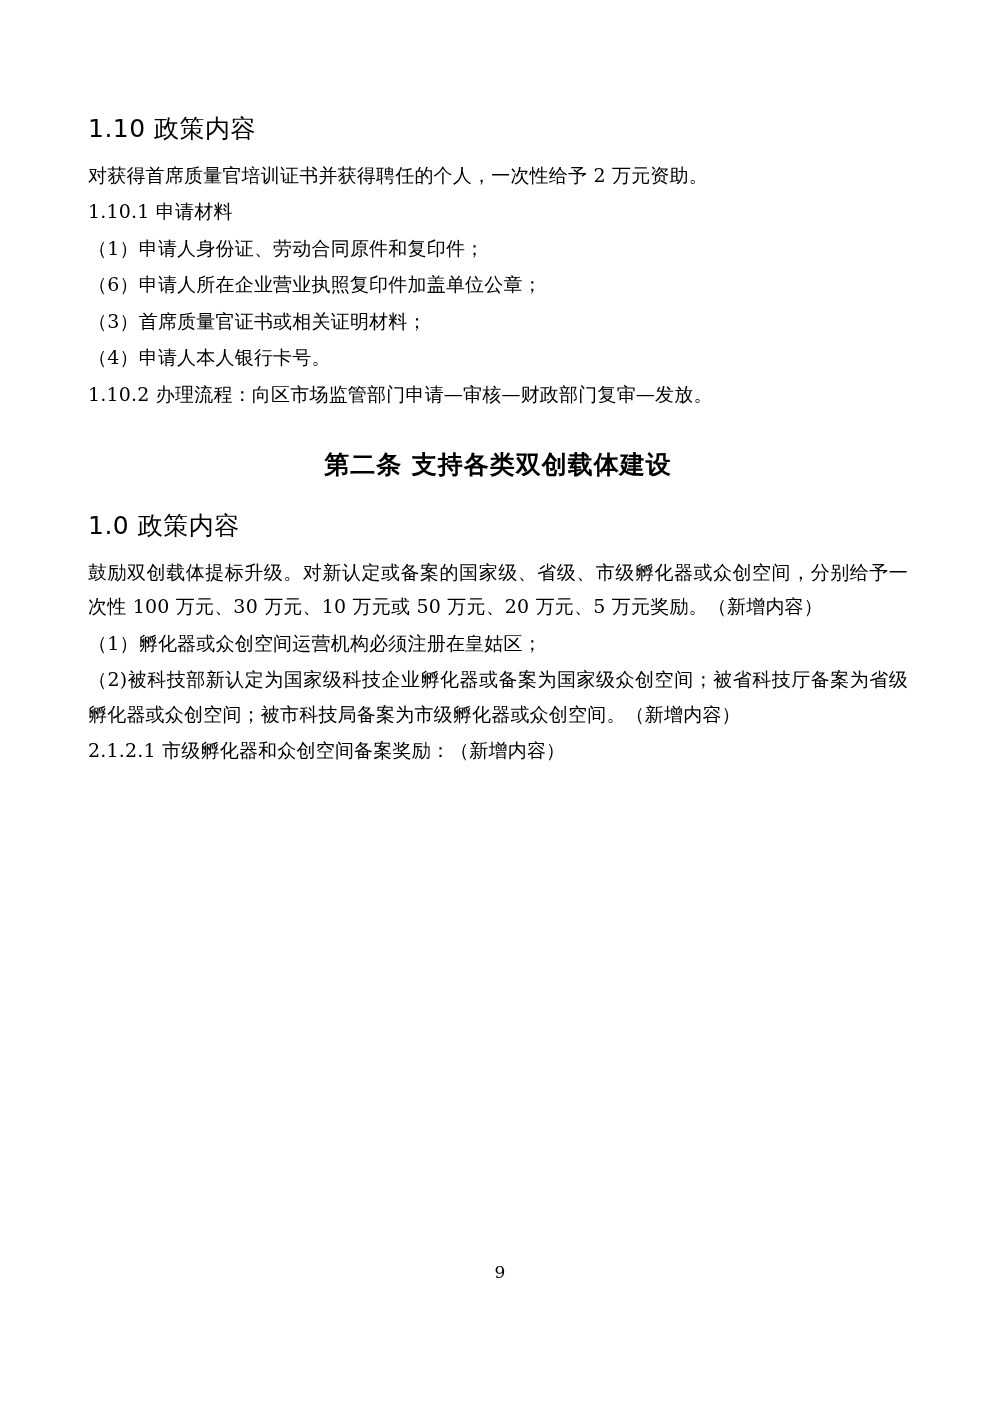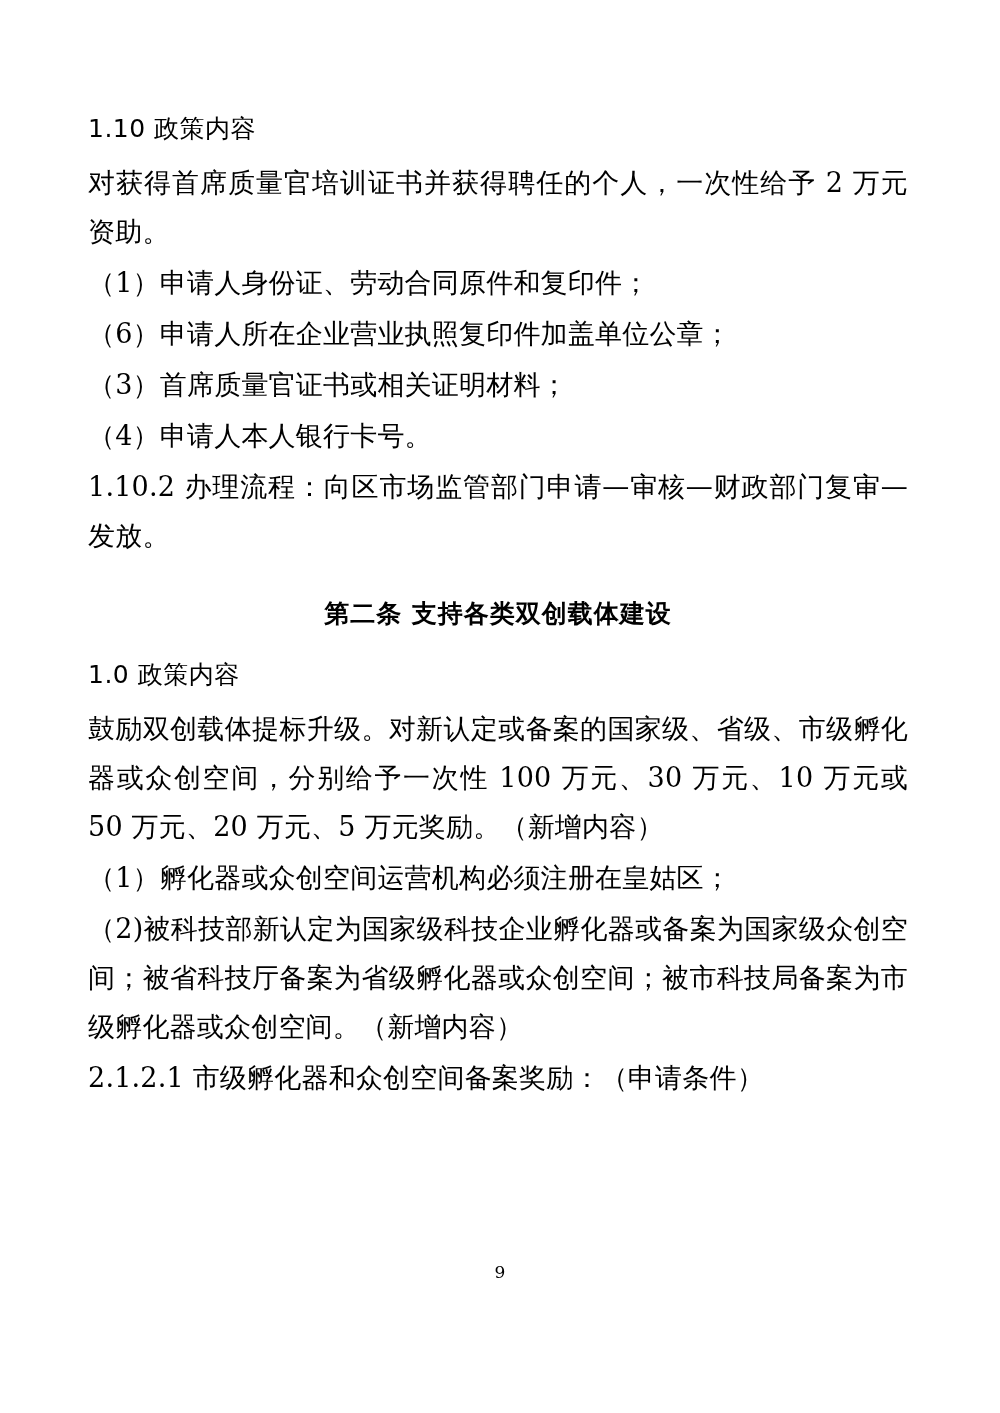--- a/index.html
+++ b/index.html
@@ -34,21 +34,21 @@
   .h-article {
     font-family: "DejaVu Sans", "Liberation Sans", sans-serif;
     font-size: 25px;
     font-weight: bold;
     letter-spacing: 1px;
     margin: 34px 0 24px 0;
     line-height: 1.5;
     text-align: center;
   }
   .para {
-    font-size: 27px;
+    font-size: 19px;
     line-height: 1.82;
     margin: 0 0 2px 0;
     text-align: justify;
     letter-spacing: 0.2px;
   }
   .pagenum {
     position: absolute;
     left: 0;
     right: 0;
     top: 1262px;
@@ -62,20 +62,21 @@
 <body>
 
 <div class="page">
 
   <div class="content">
 
     <h2 class="h-sec">1.10  政策内容</h2>
 
     <p class="para">对获得首席质量官培训证书并获得聘任的个人，一次性给予 2 万元资助。</p>
 
+    <p class="para">1.10.1  申请材料</p>
 
     <p class="para">（1）申请人身份证、劳动合同原件和复印件；</p>
 
     <p class="para">（6）申请人所在企业营业执照复印件加盖单位公章；</p>
 
     <p class="para">（3）首席质量官证书或相关证明材料；</p>
 
     <p class="para">（4）申请人本人银行卡号。</p>
 
     <p class="para">1.10.2  办理流程：向区市场监管部门申请—审核—财政部门复审—发放。</p>
@@ -85,19 +86,19 @@
     <h2 class="h-sec">1.0  政策内容</h2>
 
     <p class="para">鼓励双创载体提标升级。对新认定或备案的国家级、省级、市级孵化器或众创空间，分别给予一次性 100 万元、30 万元、10 万元或 50 万元、20 万元、5 万元奖励。（新增内容）</p>
 
 
     <p class="para">（1）孵化器或众创空间运营机构必须注册在皇姑区；</p>
 
     <p class="para">（2)被科技部新认定为国家级科技企业孵化器或备案为国家级众创空间；被省科技厅备案为省级孵化器或众创空间；被市科技局备案为市级孵化器或众创空间。（新增内容）</p>
 
 
-    <p class="para">2.1.2.1 市级孵化器和众创空间备案奖励：（申请条件）</p>
+    <p class="para">2.1.2.1 市级孵化器和众创空间备案奖励：（新增内容）</p>
 
   </div>
 
   <div class="pagenum">9</div>
 
 </div>
 
 </body></html>

